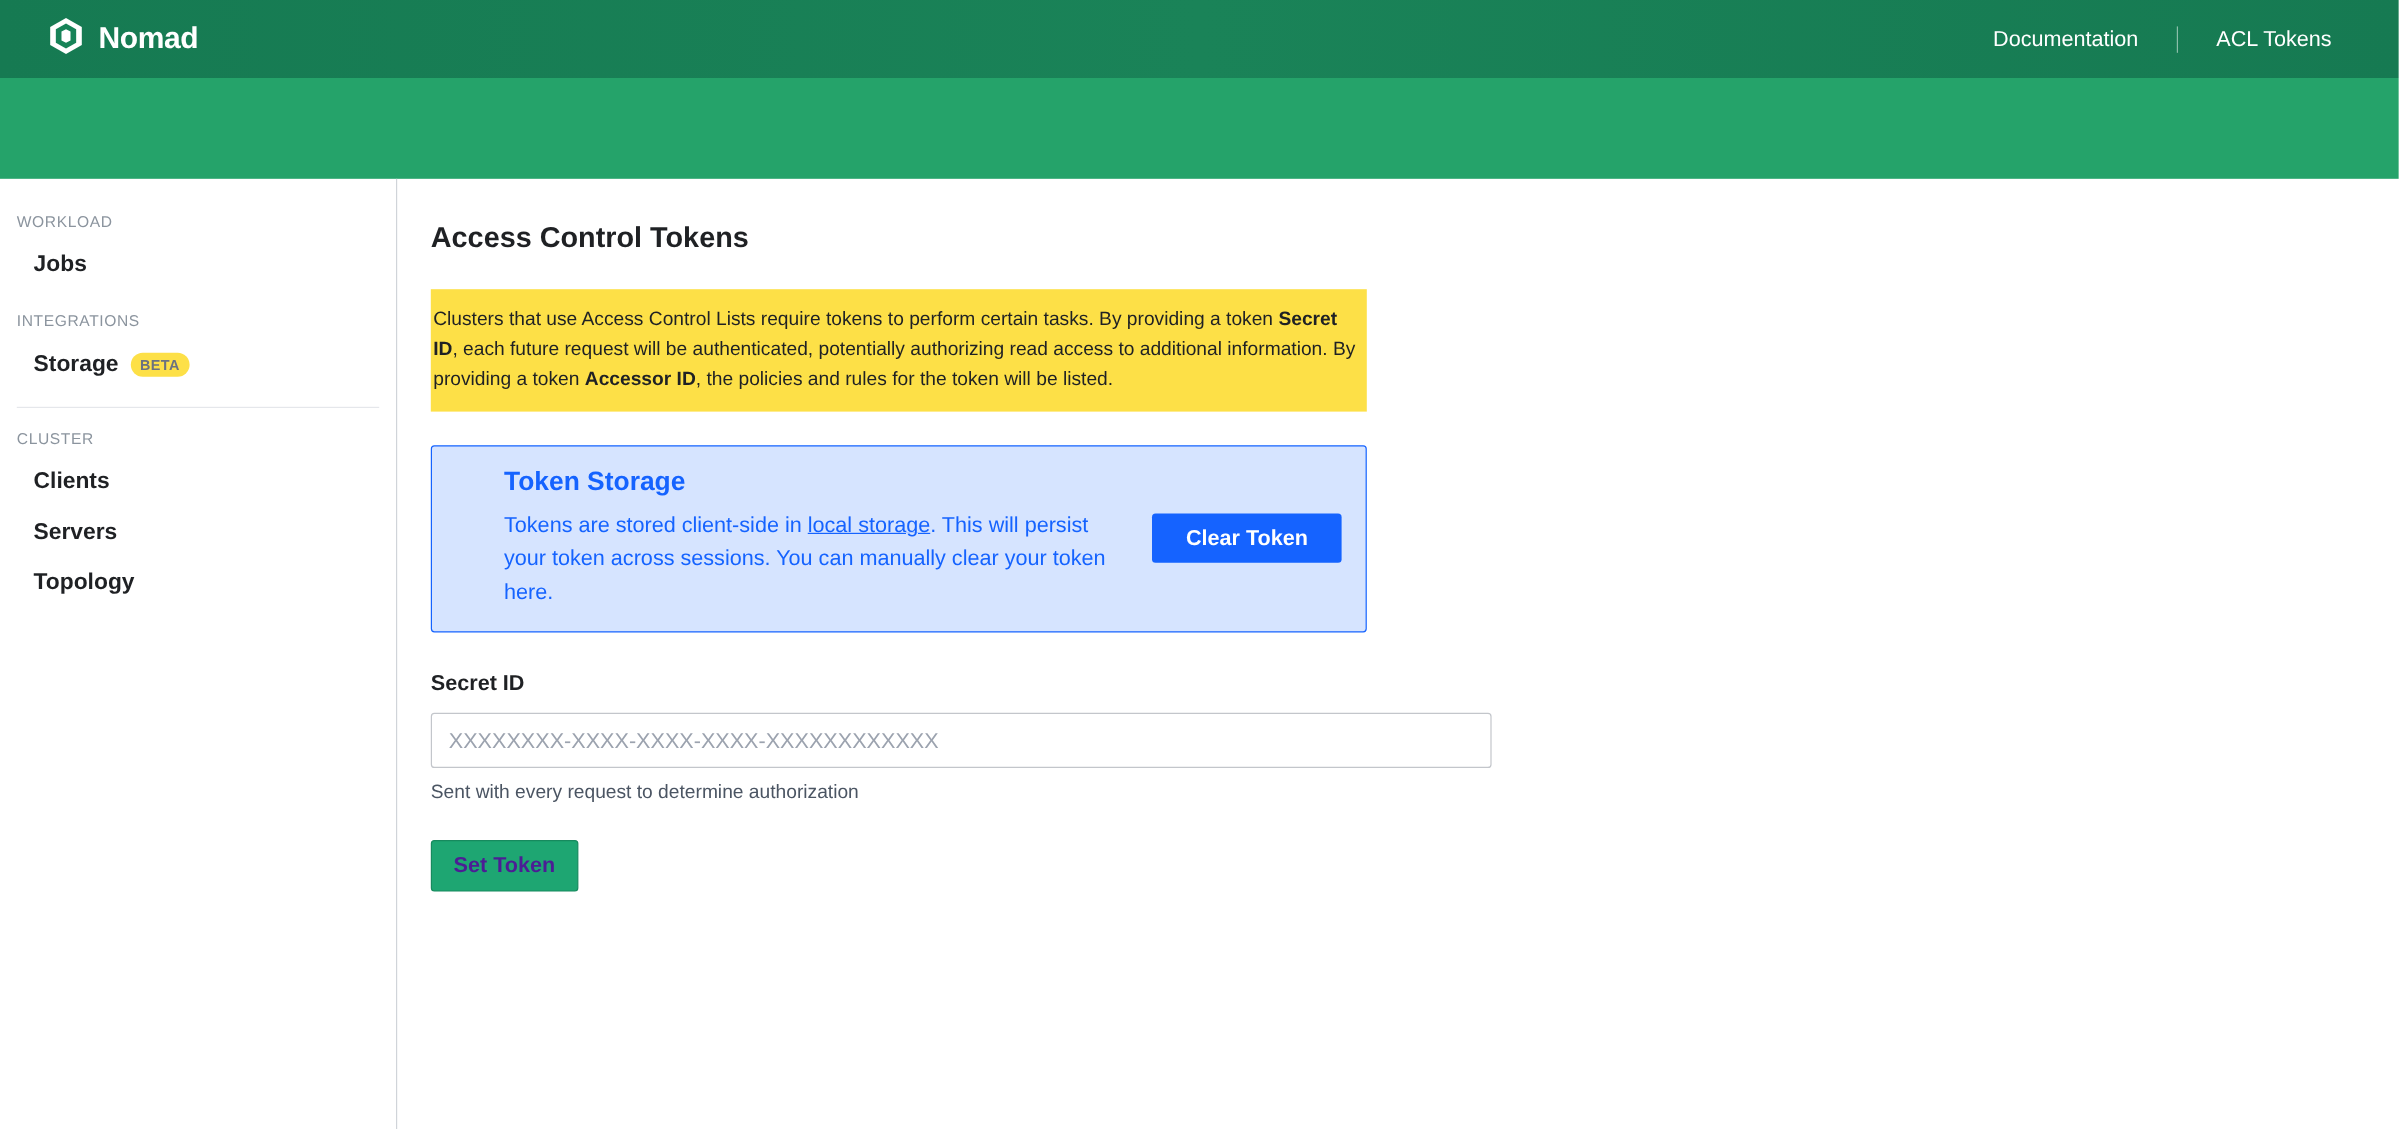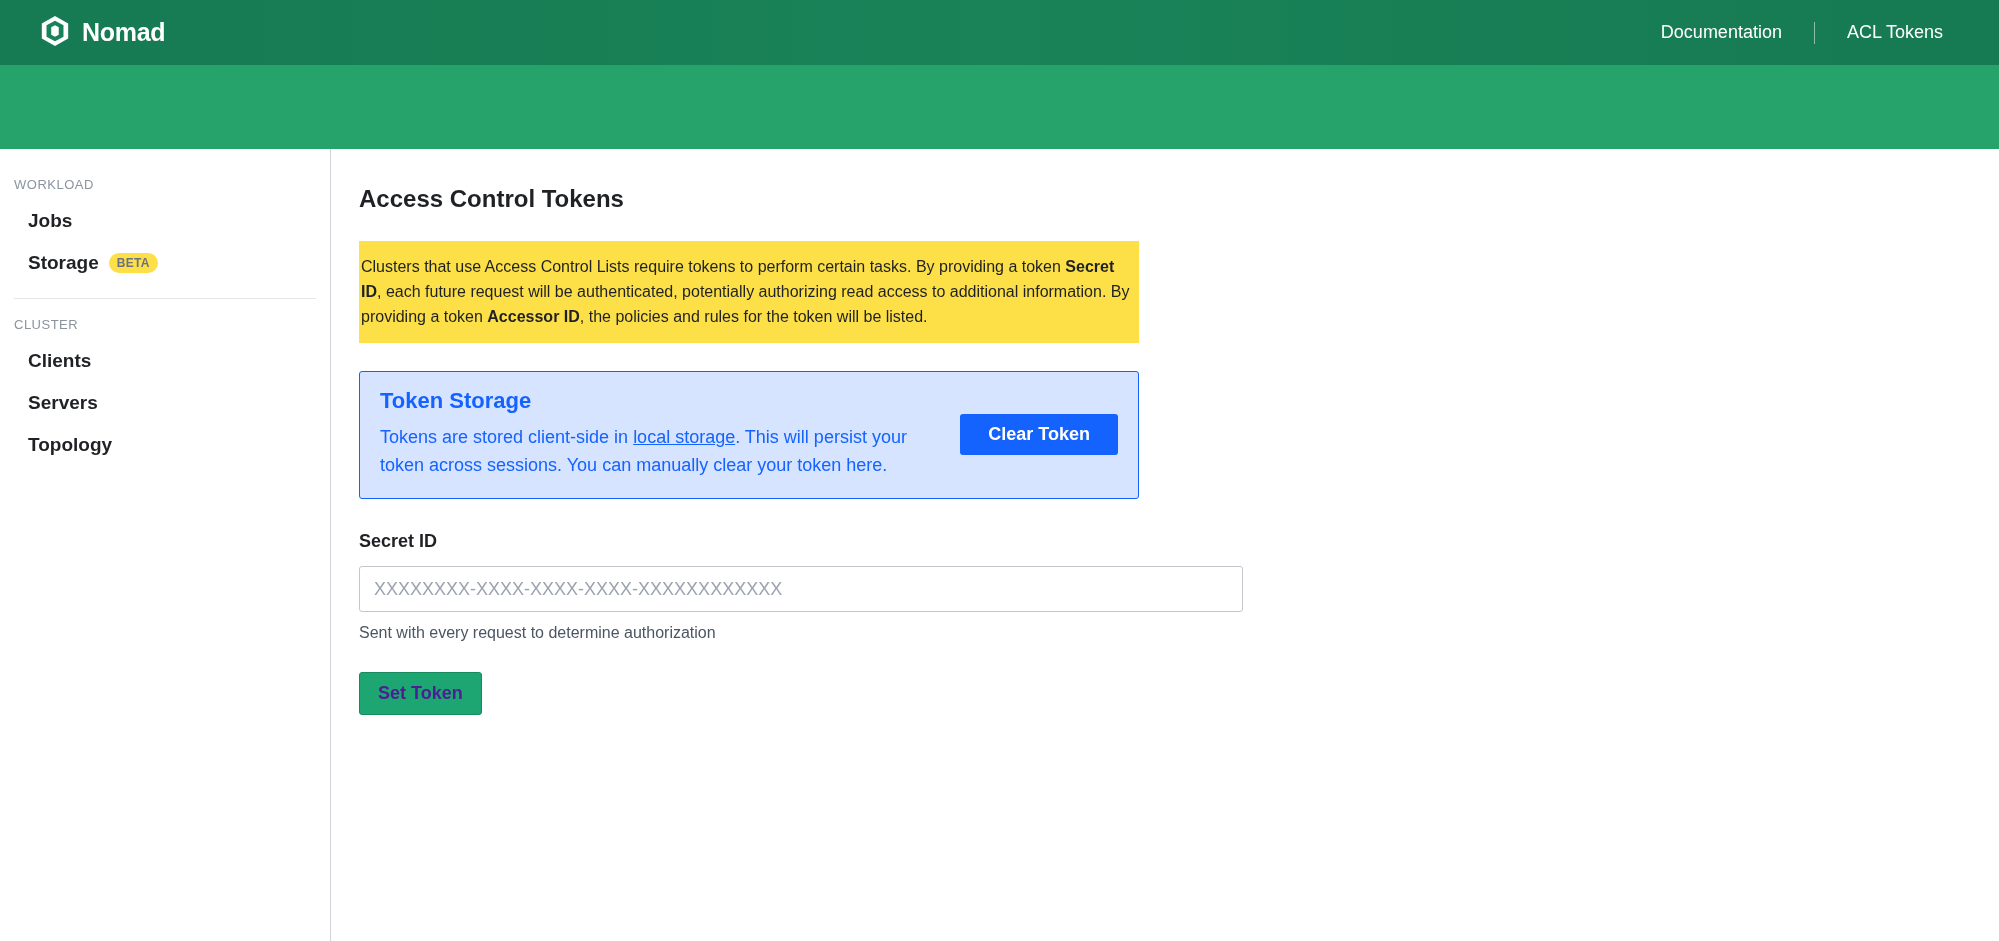--- a/index.html
+++ b/index.html
@@ -79,21 +79,21 @@
       border: 1px solid #1563ff;
       background: #d6e4ff;
       border-radius: 3px;
       width: 780px;
       padding: 16px 20px 18px 20px;
       display: flex;
       align-items: center;
       gap: 20px;
       margin-bottom: 32px;
     }
-    .callout-text { flex: 1; }
+    .callout-text { flex: 1; margin-left: 40px; }
     .callout-title { color: #1563ff; font-size: 22px; font-weight: 700; margin-bottom: 10px; }
     .callout-body { color: #1563ff; font-size: 18px; line-height: 1.55; }
     .callout-body a { color: #1563ff; text-decoration: underline; }
     .btn-primary {
       background: #1563ff;
       color: #fff;
       border: none;
       border-radius: 3px;
       font-size: 18px;
       font-weight: 600;
@@ -150,20 +150,21 @@
 
 <div class="subheader"></div>
 
 <div class="layout">
   <nav class="sidebar">
     <div class="side-section-label">WORKLOAD</div>
     <div class="side-item">
       <span>Jobs</span>
     </div>
 
+    <div class="side-section-label">INTEGRATIONS</div>
     <div class="side-item">
       <span>Storage</span>
       <span class="badge">BETA</span>
     </div>
 
     <hr class="side-divider">
 
     <div class="side-section-label">CLUSTER</div>
     <div class="side-item">
       <span>Clients</span>

